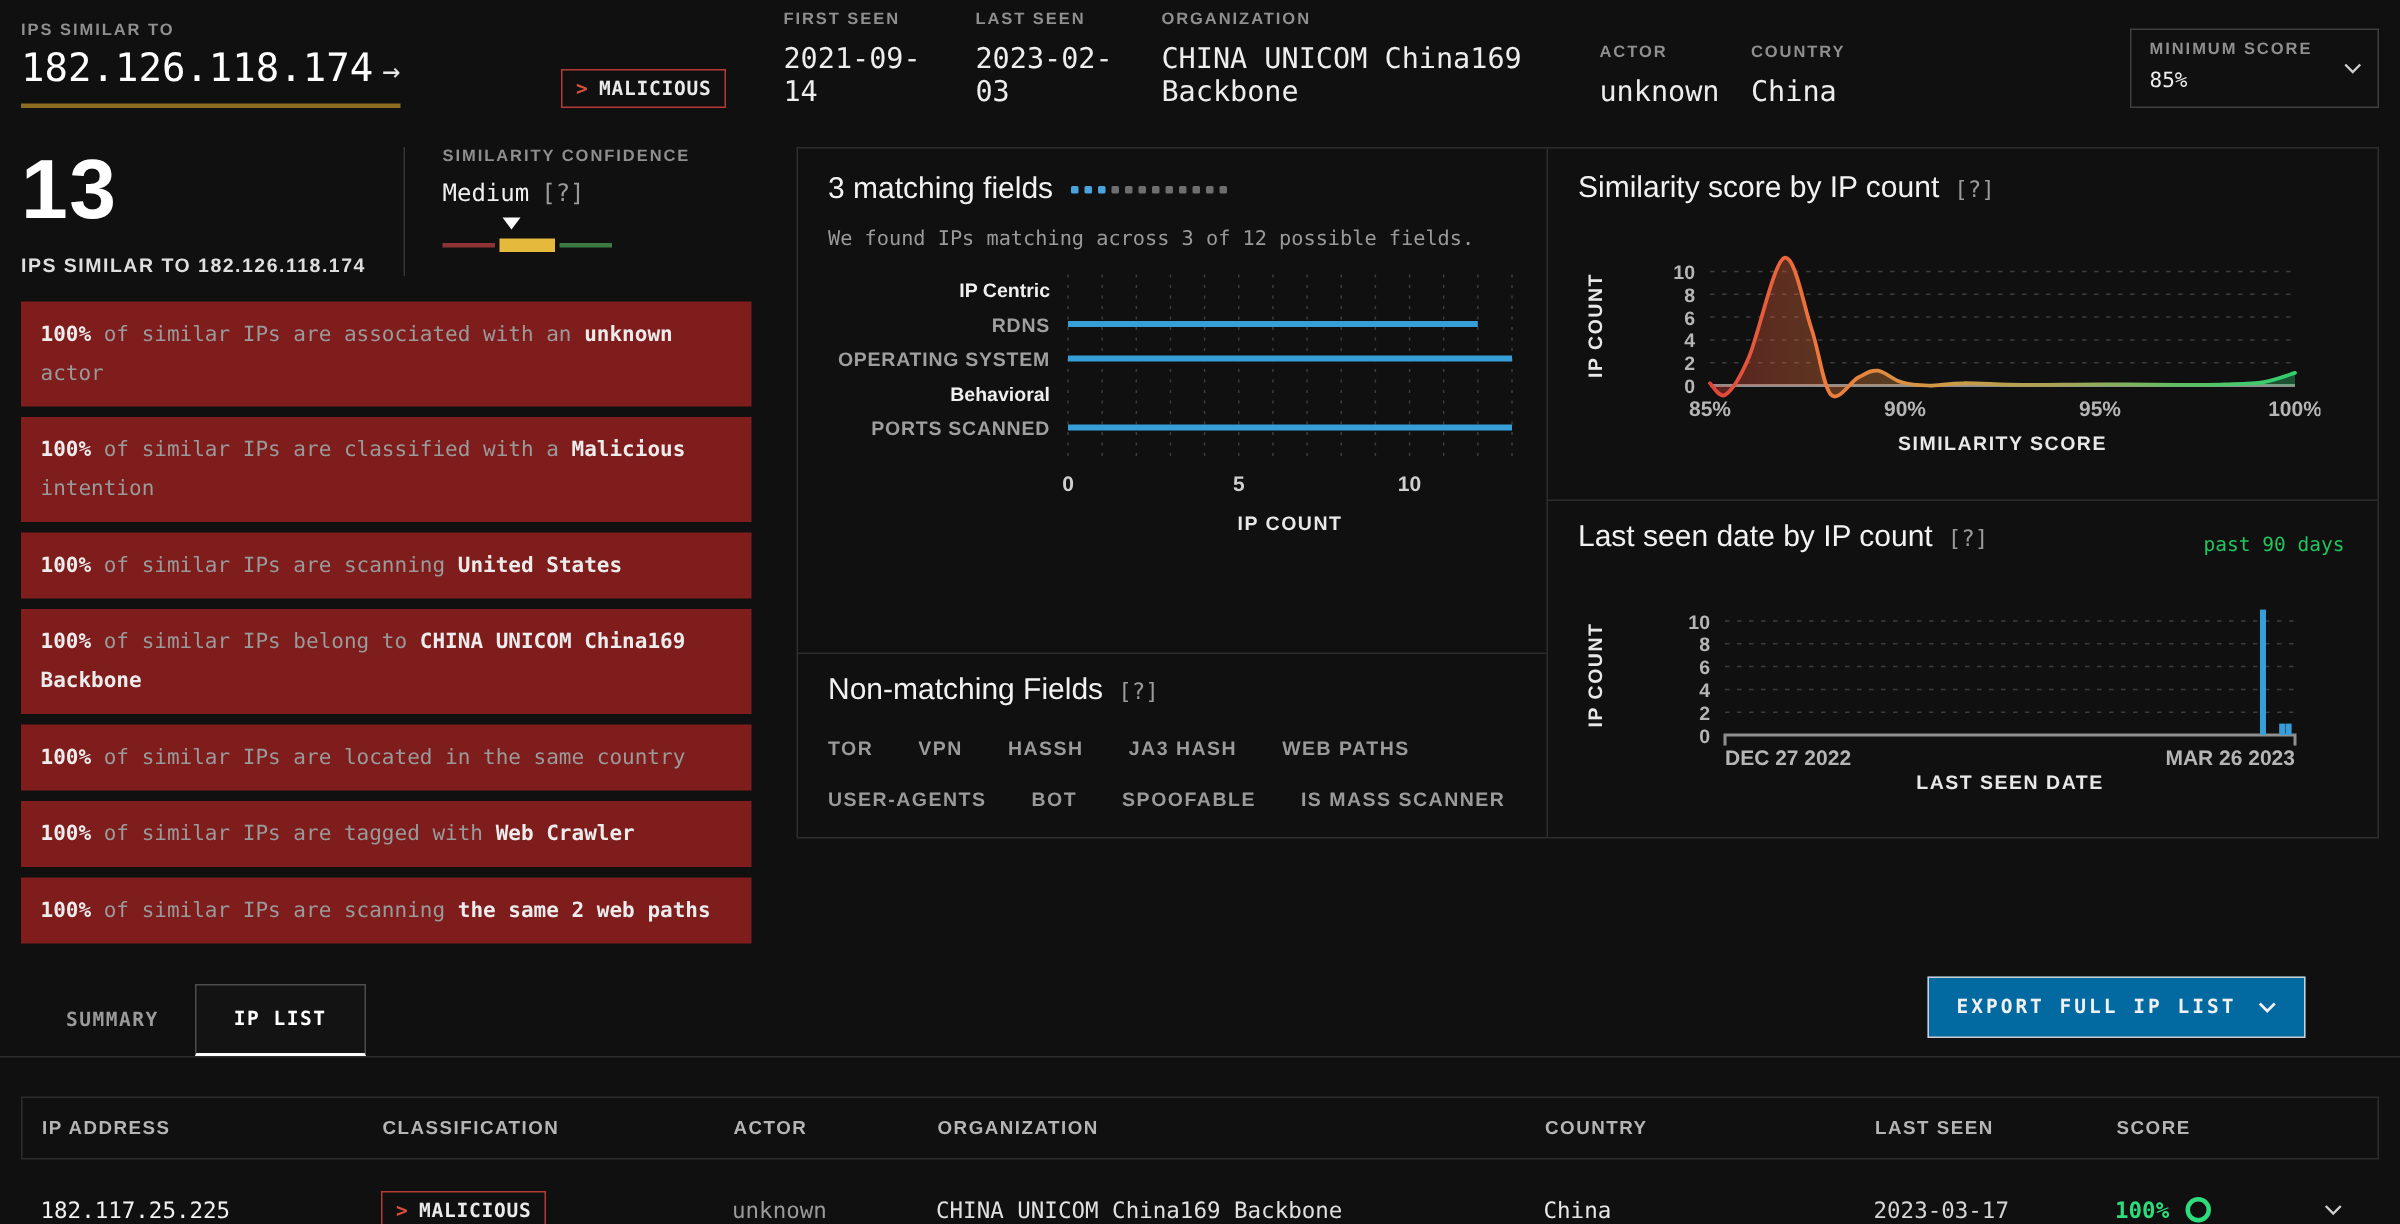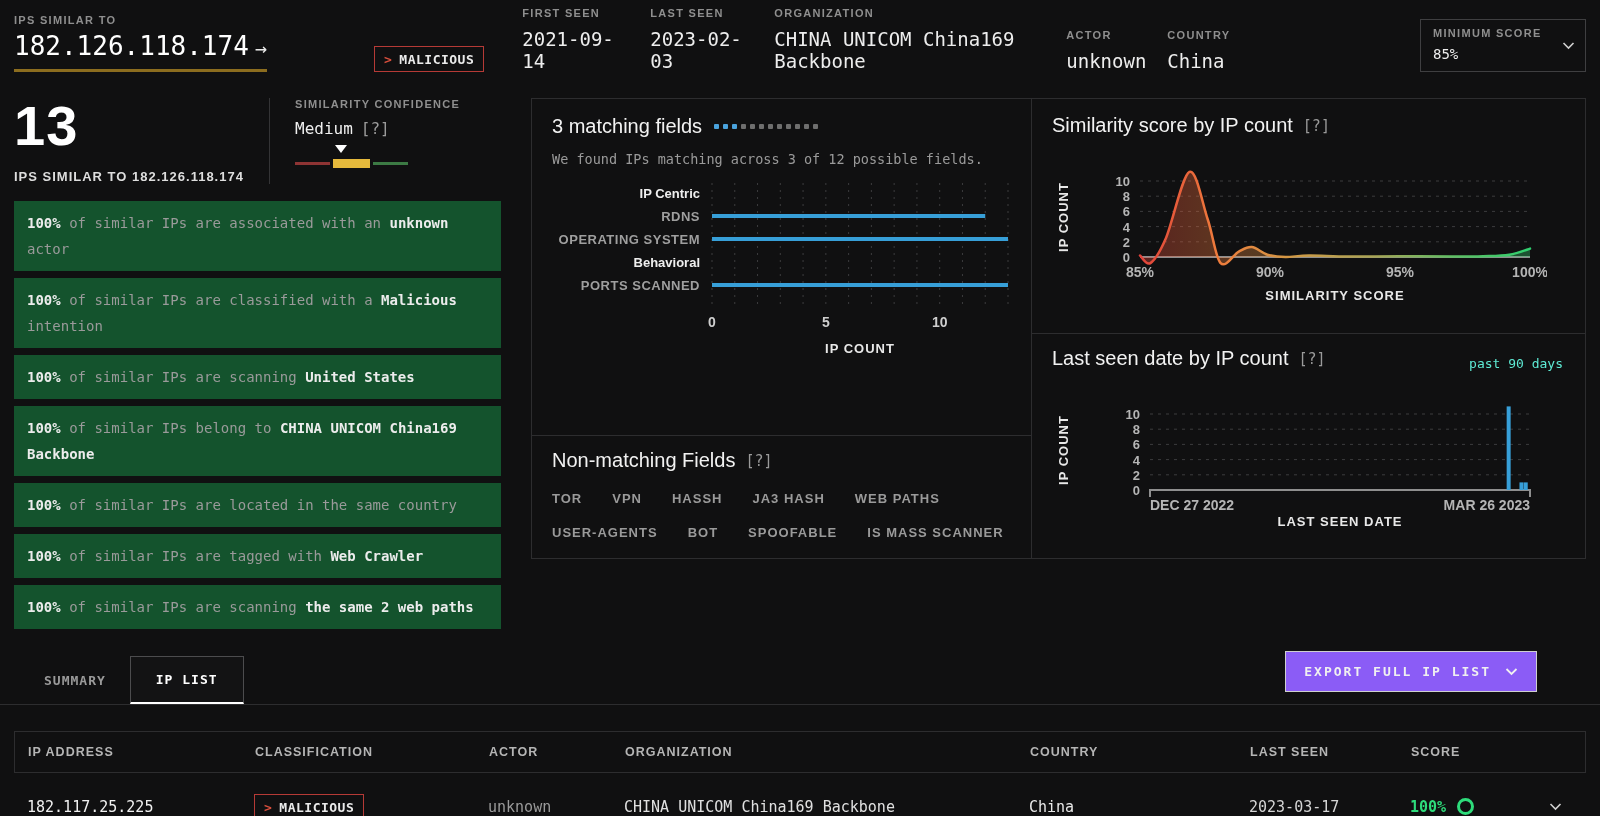--- a/index.html
+++ b/index.html
@@ -35,51 +35,51 @@
   .conf-val{font-family:"DejaVu Sans Mono","Liberation Mono",monospace;font-size:16px;color:#efefef;margin-top:9px}
   .conf-val .help{margin-left:8px}
   .help{font-family:"DejaVu Sans Mono","Liberation Mono",monospace;color:#9a9a9a;cursor:pointer}
   .meter{position:relative;margin-top:17px;width:120px;height:16px;display:flex;align-items:center}
   .meter .seg{margin-right:3px}
   .seg-red{width:35px;height:3px;background:#8e3434}
   .seg-yellow{width:37px;height:9px;background:#e5b93c}
   .seg-green{width:35px;height:3px;background:#3c7a44}
   .tri{position:absolute;left:40px;top:-10px;width:0;height:0;
        border-left:6px solid transparent;border-right:6px solid transparent;border-top:8px solid #fff}
-  .statement{background:#14532d;padding:9px 13px;margin-bottom:7px;
+  .statement{background:#7f1d1d;padding:9px 13px;margin-bottom:7px;
              font-family:"DejaVu Sans Mono","Liberation Mono",monospace;font-size:14px;line-height:26px;color:#9a9a9a}
   .statement .hl{color:#ececec;font-weight:700}
 
   .panel-box{flex:1;display:flex;border:1px solid #2d2d2f;height:461px;box-sizing:border-box}
   .mid{width:500px;flex:none;border-right:1px solid #2d2d2f;display:flex;flex-direction:column;box-sizing:border-box}
   .mid-top{height:337px;box-sizing:border-box;padding:16px 20px;border-bottom:1px solid #2d2d2f}
   .mid-bottom{padding:13px 20px}
   .rightp{flex:1;display:flex;flex-direction:column;min-width:0}
   .rt-top{height:235px;box-sizing:border-box;border-bottom:1px solid #2d2d2f;padding:15px 20px}
   .rt-bottom{padding:13px 20px;position:relative}
   .sec-title{font-size:20px;color:#f2f2f2;display:flex;align-items:center}
   .sec-title .help{font-size:15px;margin-left:10px}
   .dots{display:flex;align-items:center;margin-left:12px}
   .dot{width:5px;height:5px;border-radius:1px;background:#6e6e6e;margin-right:4px}
   .dot.on{background:#4aa3dd}
   .subtitle{font-family:"DejaVu Sans Mono","Liberation Mono",monospace;font-size:13.5px;color:#9a9a9a;margin-top:13px}
   .tagrow{display:flex;margin-top:19px}
   .tag{font-size:13px;font-weight:700;letter-spacing:1px;color:#9a9a9a;margin-right:30px;white-space:nowrap}
   .range-note{position:absolute;right:22px;top:22px;font-family:"DejaVu Sans Mono","Liberation Mono",monospace;
-              font-size:13px;color:#5eead4}
+              font-size:13px;color:#22c55e}
   .chart-mount{margin-top:10px}
 
   
   .tabs-row{position:relative;border-bottom:1px solid #2d2d2f;margin-top:18px;height:50px;
             display:flex;align-items:flex-end;padding-left:30px}
   .tab{font-family:"DejaVu Sans Mono","Liberation Mono",monospace;font-weight:700;font-size:13px;
        letter-spacing:1px;color:#9a9a9a;padding:16px 14px;cursor:pointer}
   .tab.active{color:#fff;border:1px solid #4c4c4e;border-bottom:2px solid #fff;padding:15px 25px;margin-left:10px;background:#131314}
   .export-btn{position:absolute;right:63px;bottom:12px;display:flex;align-items:center;gap:14px;
-              border:1px solid #cfcfcf;background:#8b5cf6;color:#f0f0f0;cursor:pointer;
+              border:1px solid #cfcfcf;background:#0369a1;color:#f0f0f0;cursor:pointer;
               font-family:"DejaVu Sans Mono","Liberation Mono",monospace;font-weight:700;font-size:13px;
               letter-spacing:2px;padding:12px 18px}
 
   
   .tbl{margin:26px 14px 0}
   .thead{display:flex;align-items:center;border:1px solid #2d2d2f;height:42px;box-sizing:border-box}
   .th{font-size:12.5px;font-weight:700;letter-spacing:1px;color:#b5b5b5}
   .c1{width:240px;padding-left:13px;box-sizing:border-box}
   .c2{width:234px}.c3{width:136px}.c4{width:405px}.c5{width:220px}.c6{width:161px}.c7{width:110px}
   .trow{display:flex;align-items:center;height:67px;border-bottom:1px solid #262628;cursor:pointer;

